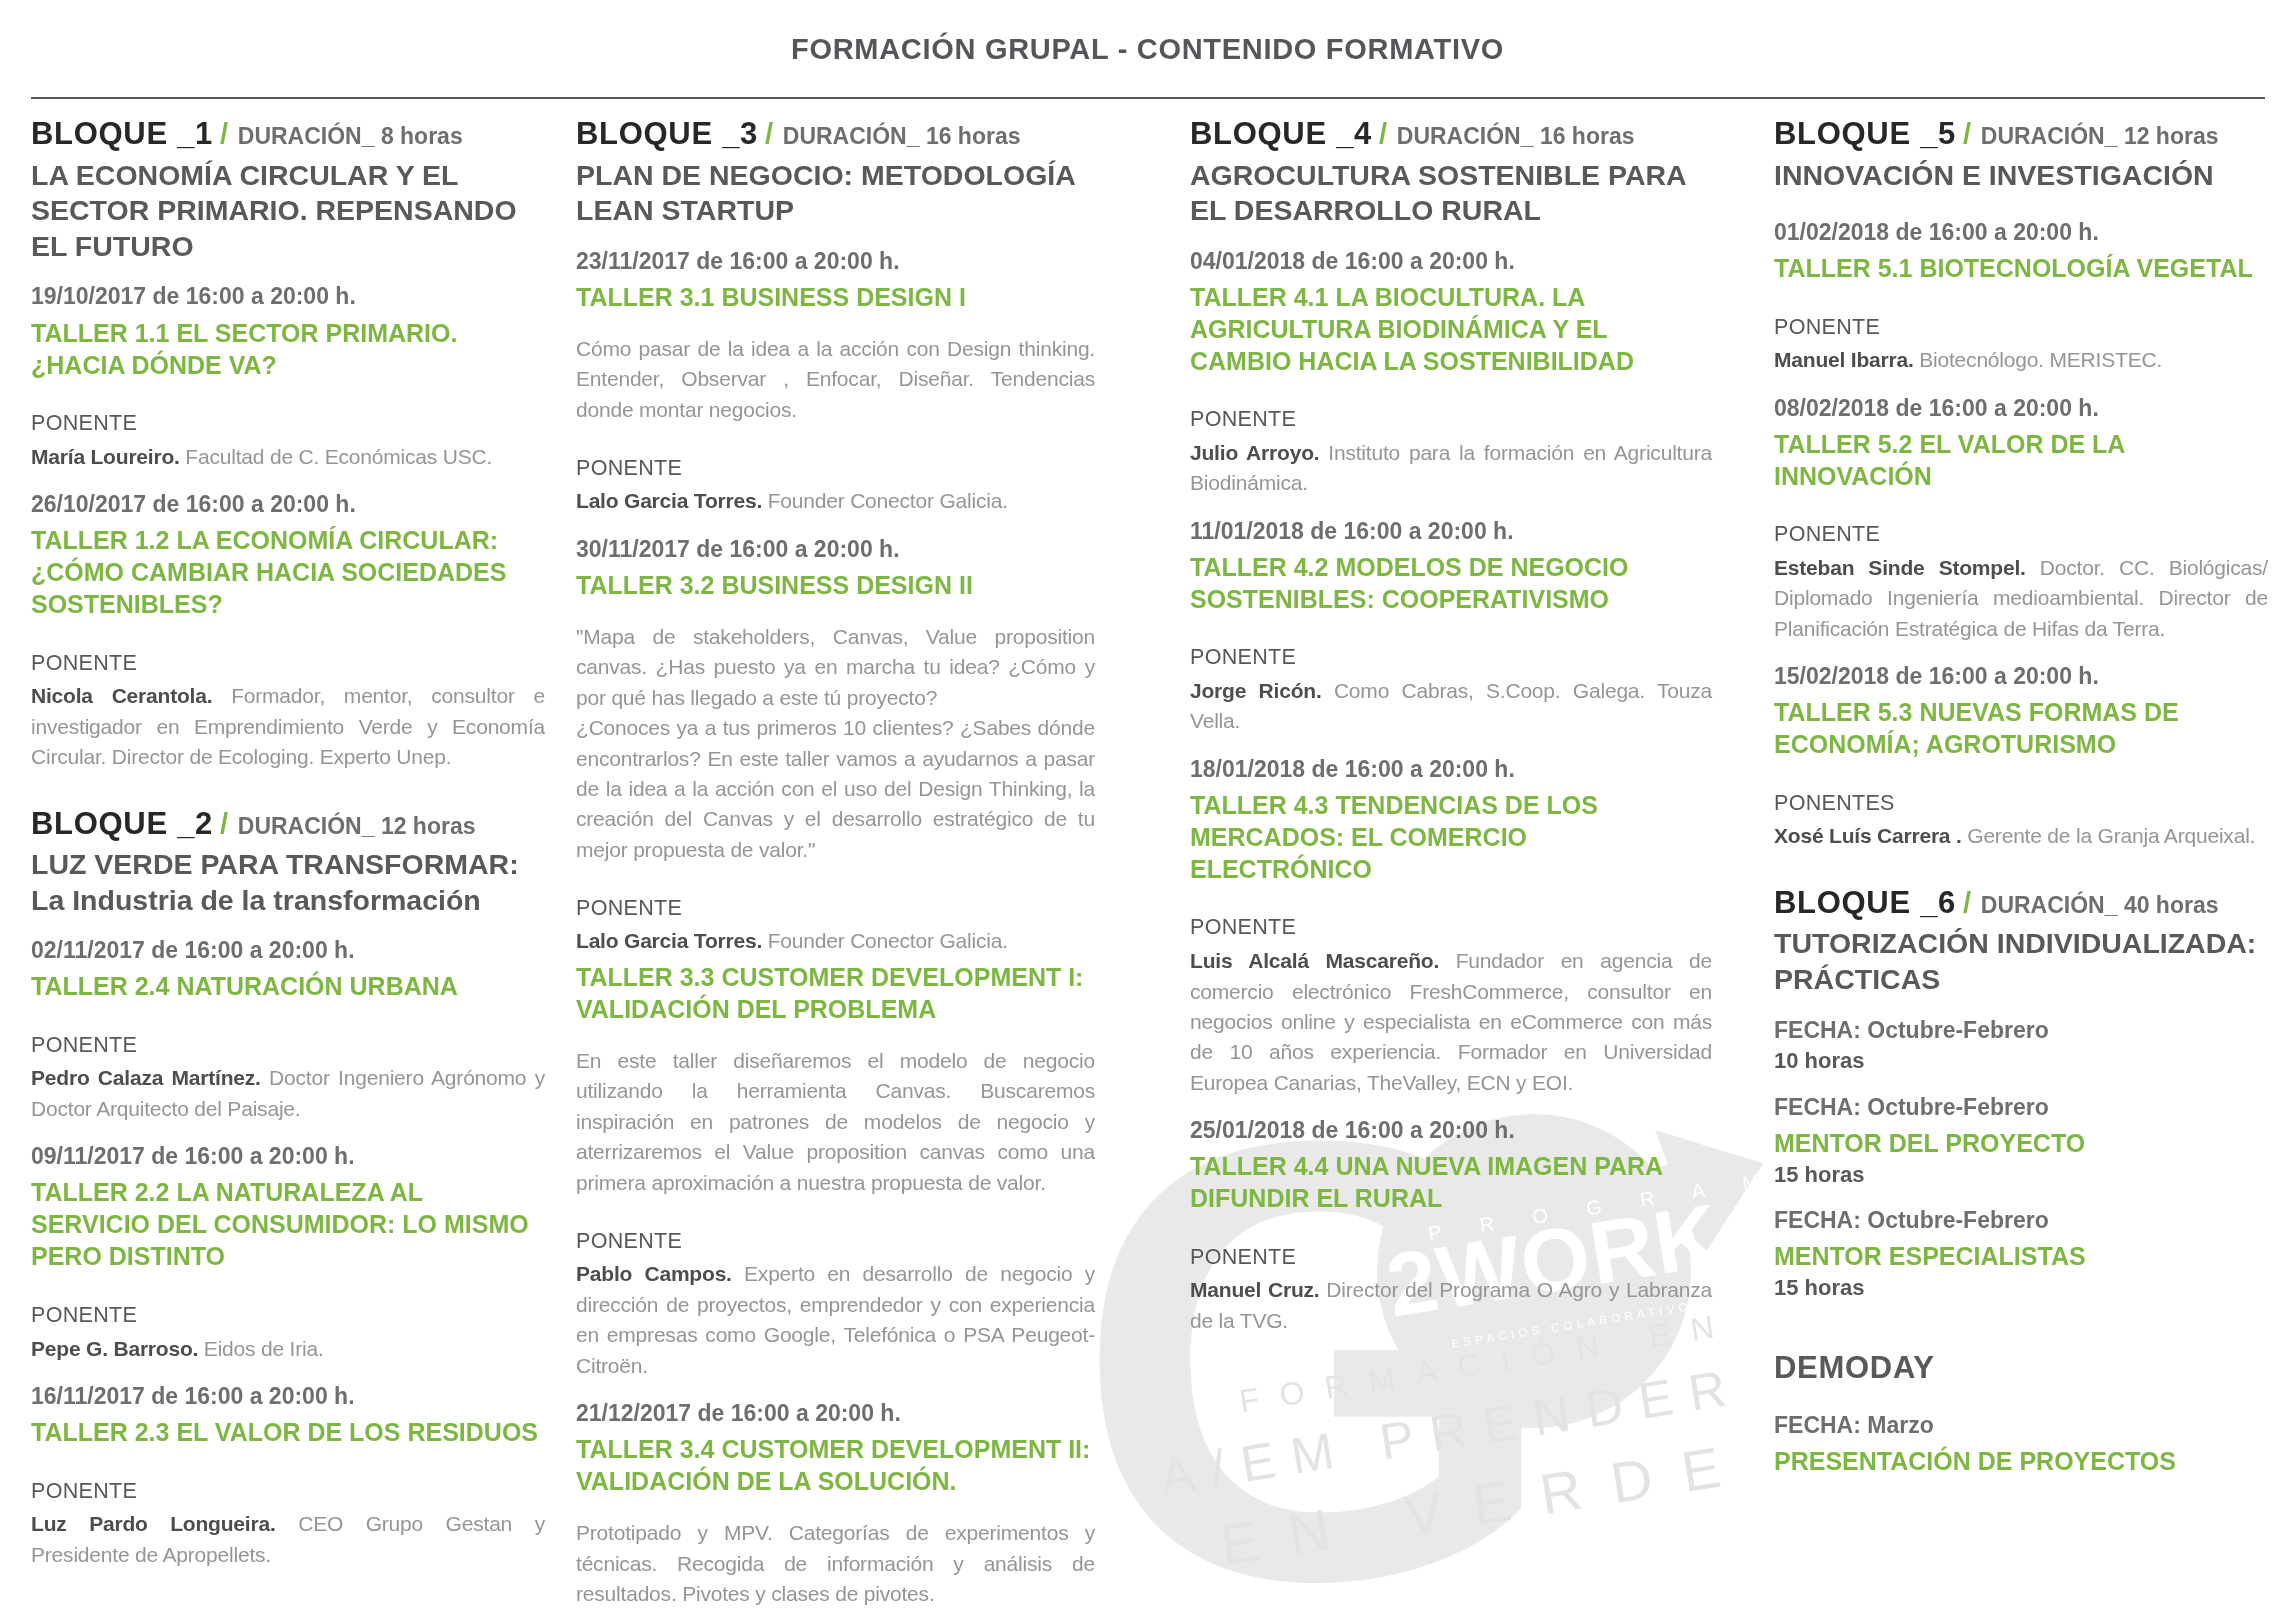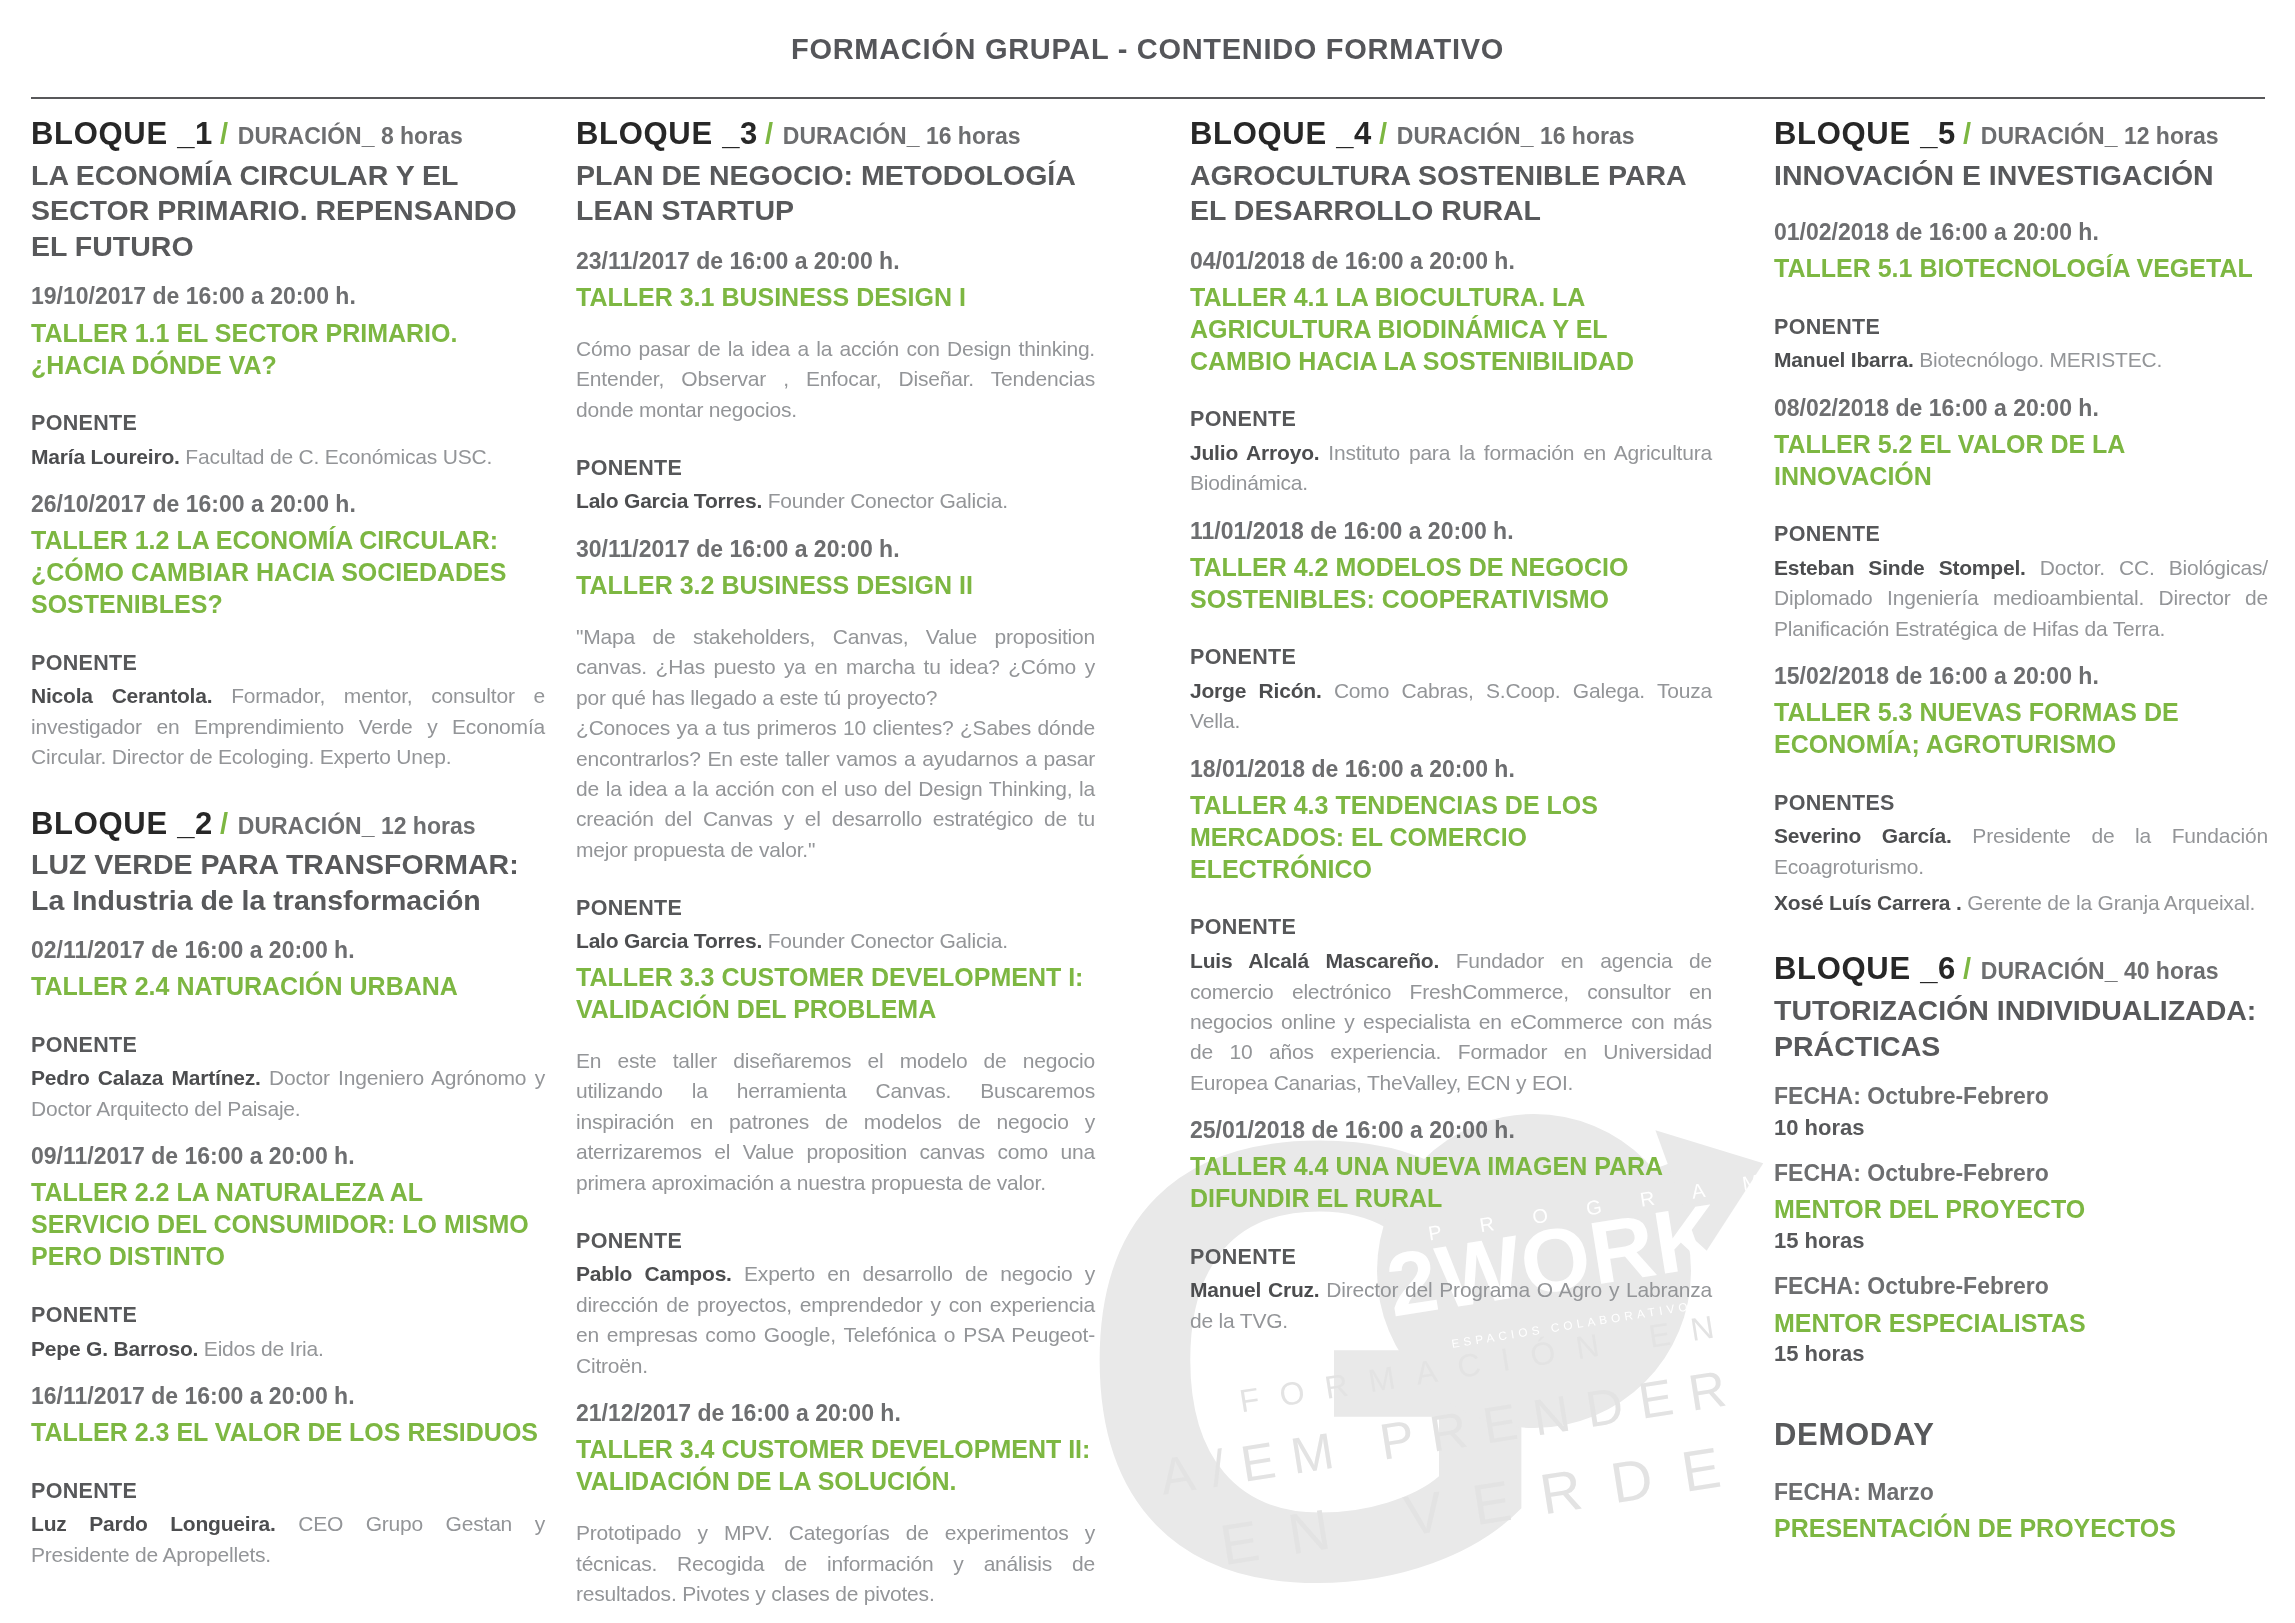--- a/index.html
+++ b/index.html
@@ -27,21 +27,21 @@
   .item:first-child{margin-top:0 !important;}
   .i-bloque{margin-top:35px;line-height:1.05;white-space:nowrap;}
   .b-num{font-size:31px;font-weight:bold;color:#272727;letter-spacing:0.7px;}
   .b-slash{font-size:29px;font-weight:bold;color:#7db742;padding:0 9.7px 0 7px;}
   .b-dur{font-size:23px;font-weight:bold;color:#6d6e70;}
   .i-title{margin-top:7px;font-size:28.5px;font-weight:bold;color:#58595b;line-height:1.25;}
   .i-subtitle{margin-top:0;font-size:28.5px;font-weight:bold;color:#58595b;line-height:1.25;}
   .i-date{margin-top:18px;font-size:23px;font-weight:bold;color:#6d6e70;line-height:1.3;}
   .i-date.tight{margin-top:25px;}
   .i-taller{margin-top:4.2px;font-size:25px;font-weight:bold;color:#7db742;line-height:1.28;white-space:pre-line;}
-  .i-label{margin-top:30.5px;font-size:21.5px;font-weight:bold;color:#57585a;letter-spacing:0.3px;}
+  .i-label{margin-top:30.5px;font-size:21.5px;font-weight:normal;color:#57585a;letter-spacing:0.3px;}
   .i-person{margin-top:5.6px;font-size:21px;color:#939598;line-height:1.45;text-align:justify;letter-spacing:-0.2px;}
   .pname{font-weight:bold;color:#4c4d4f;}
   .i-para{margin-top:21px;font-size:21px;color:#939598;line-height:1.45;text-align:justify;letter-spacing:-0.2px;white-space:pre-line;}
   .i-hours{margin-top:2.8px;font-size:22px;font-weight:bold;color:#57585a;line-height:1.2;}
   .i-demoday{margin-top:49px;font-size:31px;font-weight:bold;color:#58595b;letter-spacing:0.7px;}
   
   .wm{position:absolute;z-index:1;}
   .wm-g{
     left:1074px;top:1098px;font-size:625px;line-height:0.84;font-weight:bold;
     color:#e9e9e9;letter-spacing:-14px;
@@ -160,21 +160,20 @@
     <div class="item i-taller">TALLER 5.1 BIOTECNOLOGÍA VEGETAL</div>
     <div class="item i-label">PONENTE</div>
     <div class="item i-person"><span class="pname">Manuel Ibarra.</span><span class="pdesc"> Biotecnólogo. MERISTEC.</span></div>
     <div class="item i-date">08/02/2018 de 16:00 a 20:00 h.</div>
     <div class="item i-taller">TALLER 5.2 EL VALOR DE LA INNOVACIÓN</div>
     <div class="item i-label">PONENTE</div>
     <div class="item i-person"><span class="pname">Esteban Sinde Stompel.</span><span class="pdesc"> Doctor. CC. Biológicas/ Diplomado Ingeniería medioambiental. Director de Planificación Estratégica de Hifas da Terra.</span></div>
     <div class="item i-date">15/02/2018 de 16:00 a 20:00 h.</div>
     <div class="item i-taller">TALLER 5.3 NUEVAS FORMAS DE ECONOMÍA; AGROTURISMO</div>
     <div class="item i-label">PONENTES</div>
-    <div class="item i-person"><span class="pname">Severino García.</span><span class="pdesc"> Presidente de la Fundación Ecoagroturismo.</span></div>
     <div class="item i-person"><span class="pname">Xosé Luís Carrera .</span><span class="pdesc"> Gerente de la Granja Arqueixal.</span></div>
     <div class="item i-bloque"><span class="b-num">BLOQUE _6</span><span class="b-slash">/</span><span class="b-dur">DURACIÓN_ 40 horas</span></div>
     <div class="item i-title">TUTORIZACIÓN INDIVIDUALIZADA: PRÁCTICAS</div>
     <div class="item i-date">FECHA: Octubre-Febrero</div>
     <div class="item i-hours">10 horas</div>
     <div class="item i-date">FECHA: Octubre-Febrero</div>
     <div class="item i-taller">MENTOR DEL PROYECTO</div>
     <div class="item i-hours">15 horas</div>
     <div class="item i-date">FECHA: Octubre-Febrero</div>
     <div class="item i-taller">MENTOR ESPECIALISTAS</div>

